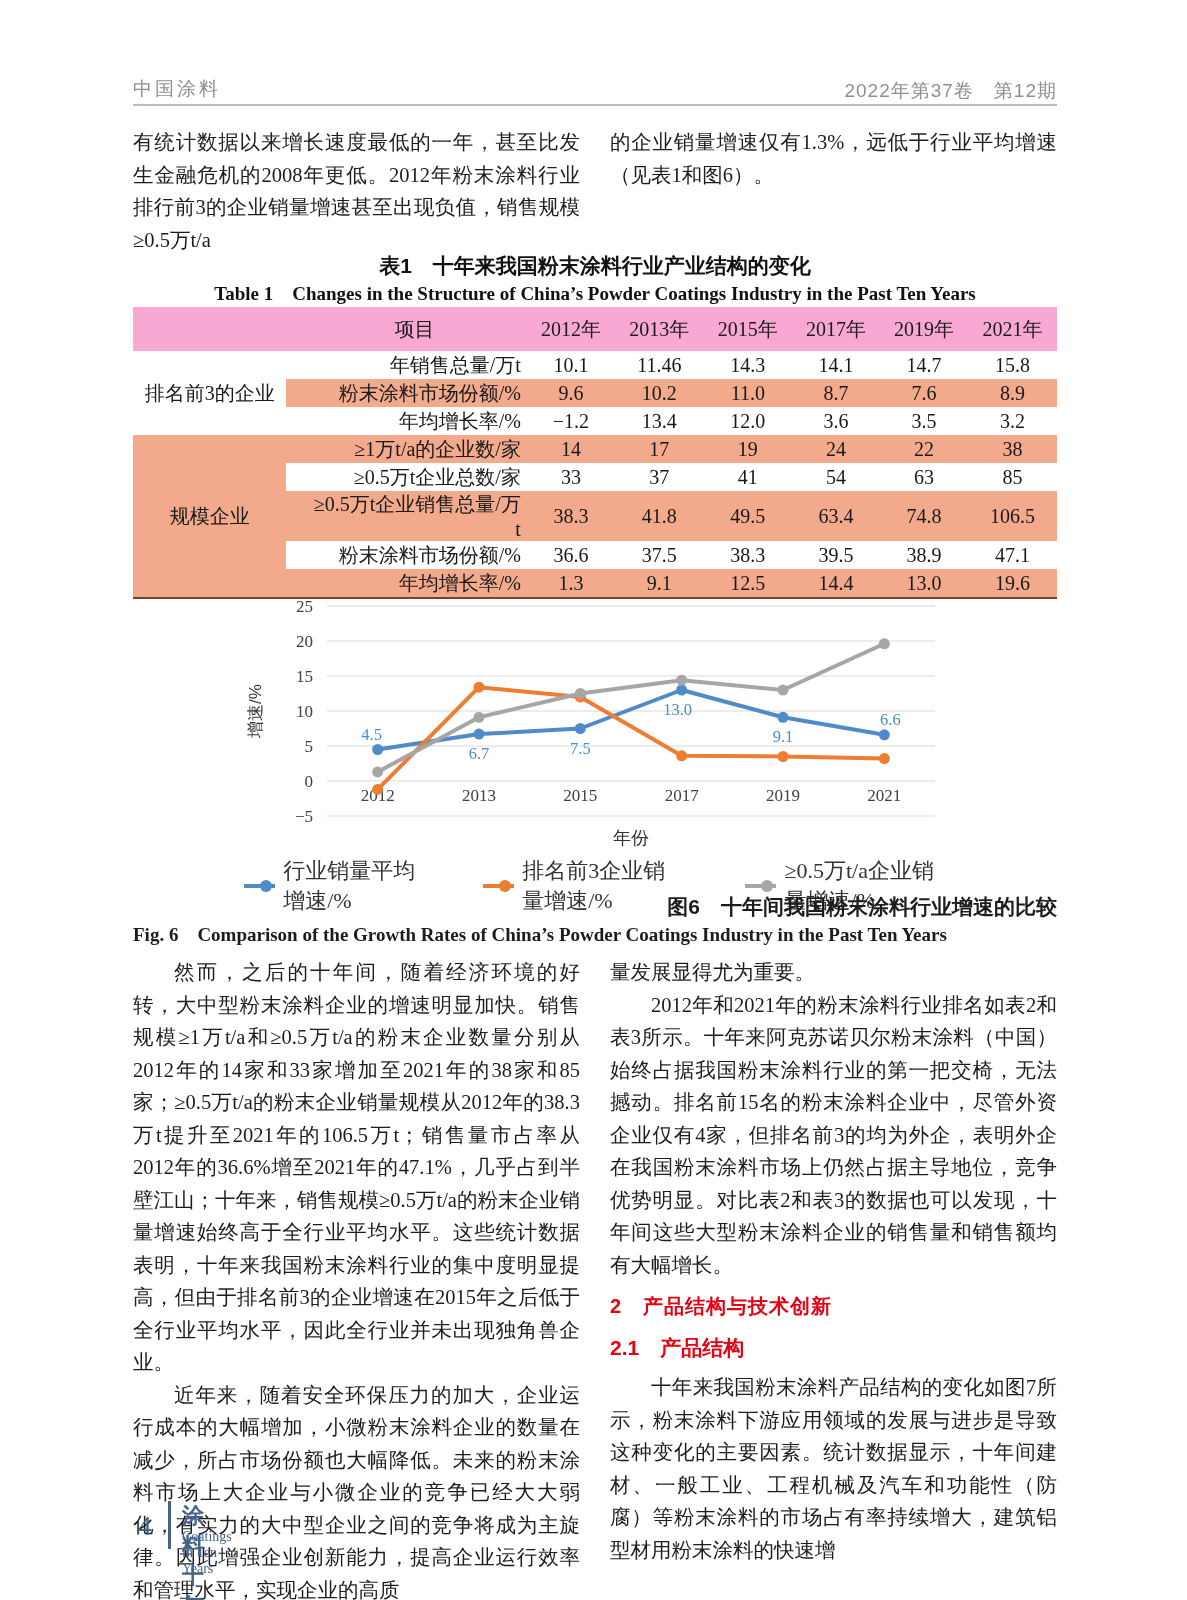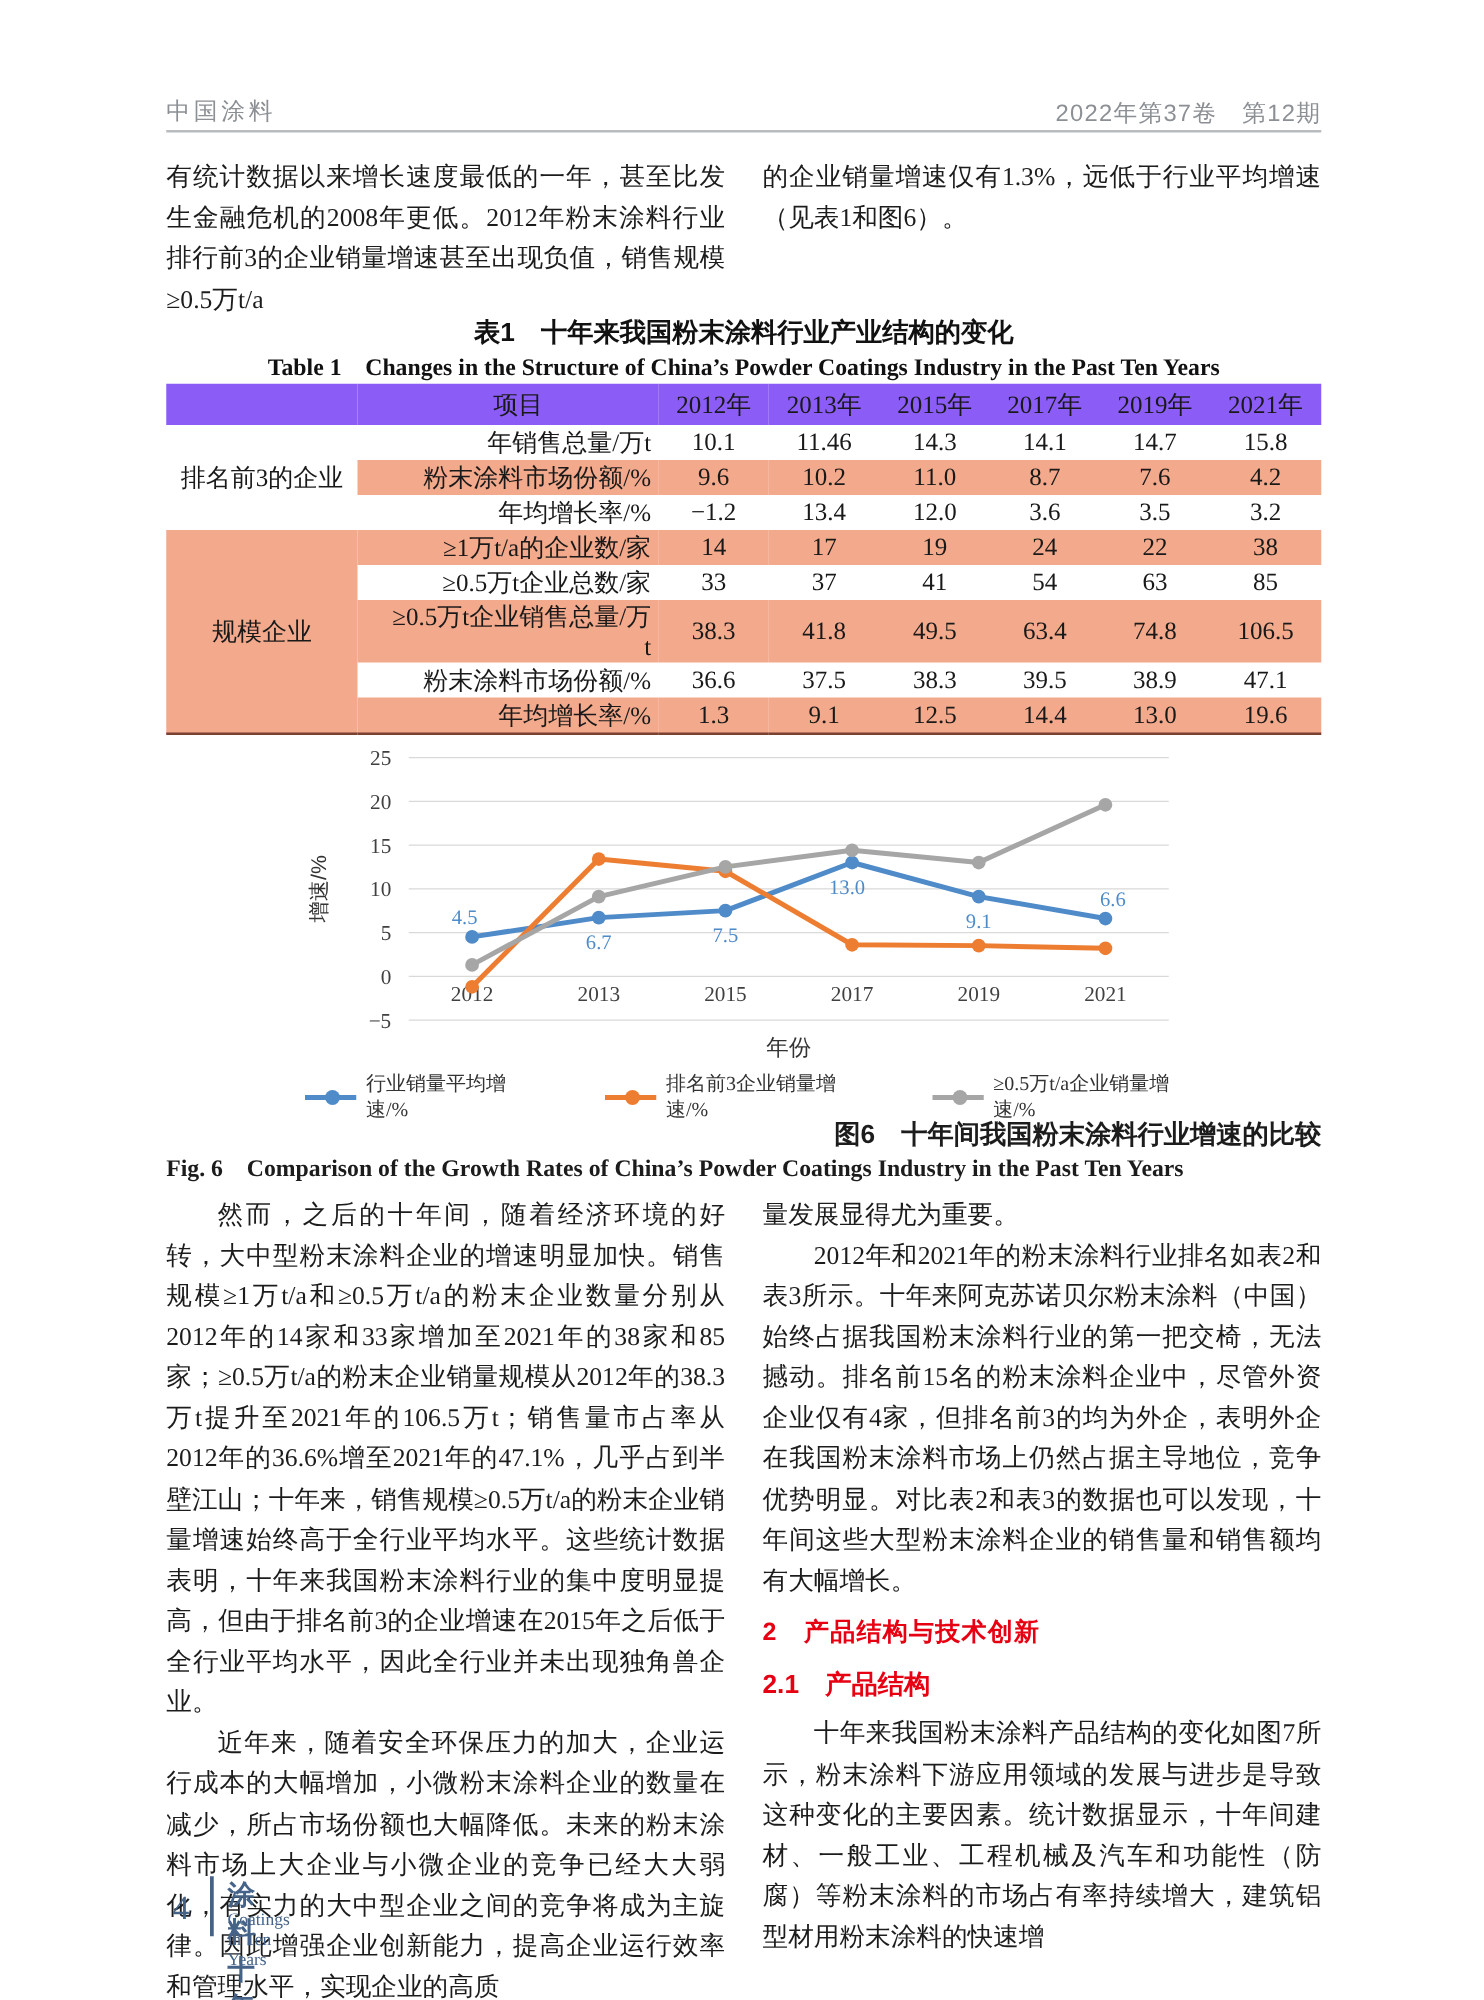--- a/index.html
+++ b/index.html
@@ -23,33 +23,33 @@
   #intro-right{left:610px;top:126px;}
 
   
   .tbl-title-zh{position:absolute;left:133px;width:924px;top:252px;text-align:center;
     font-family:"Liberation Sans","DejaVu Sans",sans-serif;font-weight:bold;font-size:21px;color:#111;}
   .tbl-title-en{position:absolute;left:133px;width:924px;top:281px;text-align:center;
     font-weight:bold;font-size:19px;color:#111;}
   table.t1{position:absolute;left:133px;top:307px;width:924px;border-collapse:collapse;
     font-size:20px;color:#191919;border-bottom:2px solid #7a4030;}
   table.t1 td,table.t1 th{padding:0 6px;height:28px;font-weight:normal;vertical-align:middle;}
-  table.t1 thead th{background:#8b5cf6;height:33px;font-size:20px;margin-top:44px;}
+  table.t1 thead th{background:#f9a8d4;height:44px;font-size:20px;margin-top:44px;}
   table.t1 .group{width:168px;text-align:center;}
   table.t1 .gshade{background:#f2a98c;}
   table.t1 .item{width:250px;text-align:right;padding-left:22px;}
   table.t1 .num{text-align:center;width:84px;}
   table.t1 tr.shade td{background:#f2a98c;}
   table.t1 tr.shade td.group{background:#fff;} 
   table.t1 tr td.gshade{background:#f2a98c !important;}
 
   
   .chartbox{position:absolute;left:243px;top:592px;width:710px;height:288px;}
   .legendrow{display:flex;justify-content:center;gap:58px;margin-top:2px;
-    font-size:16px;color:#333;}
+    font-size:22px;color:#333;}
   .legend-item{display:flex;align-items:center;gap:8px;}
 
   
   .fig-zh{position:absolute;left:133px;width:924px;top:893px;text-align:right;
     font-family:"Liberation Sans","DejaVu Sans",sans-serif;font-weight:bold;font-size:21px;}
   .fig-en{position:absolute;left:133px;width:924px;top:922px;font-weight:bold;font-size:19px;}
 
   
   #body-left{left:133px;top:956px;}
   #body-right{left:610px;top:956px;}
@@ -111,21 +111,21 @@
           <td class="num">14.7</td>
           <td class="num">15.8</td>
         </tr>
         <tr class="shade">
           <td class="item">粉末涂料市场份额/%</td>
           <td class="num">9.6</td>
           <td class="num">10.2</td>
           <td class="num">11.0</td>
           <td class="num">8.7</td>
           <td class="num">7.6</td>
-          <td class="num">4.2</td>
+          <td class="num">8.9</td>
         </tr>
         <tr>
           <td class="item">年均增长率/%</td>
           <td class="num">−1.2</td>
           <td class="num">13.4</td>
           <td class="num">12.0</td>
           <td class="num">3.6</td>
           <td class="num">3.5</td>
           <td class="num">3.2</td>
         </tr>

